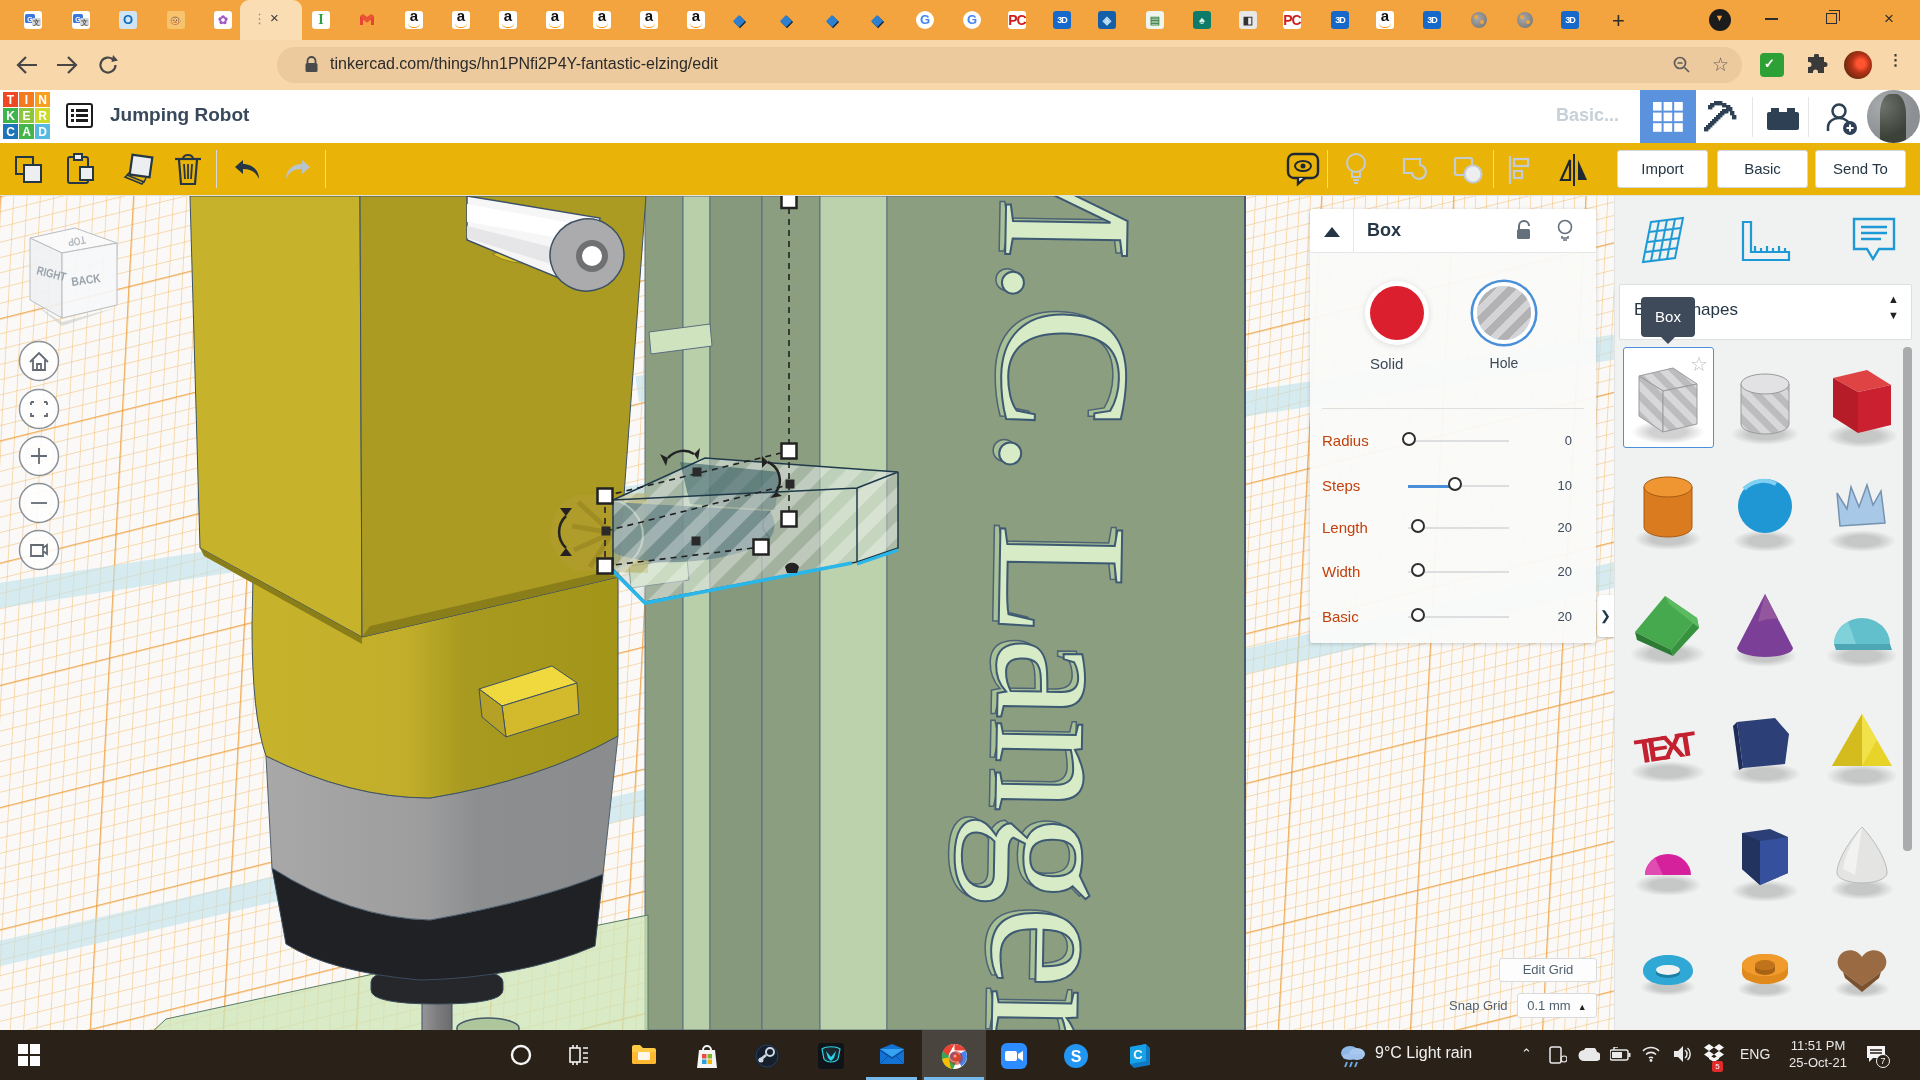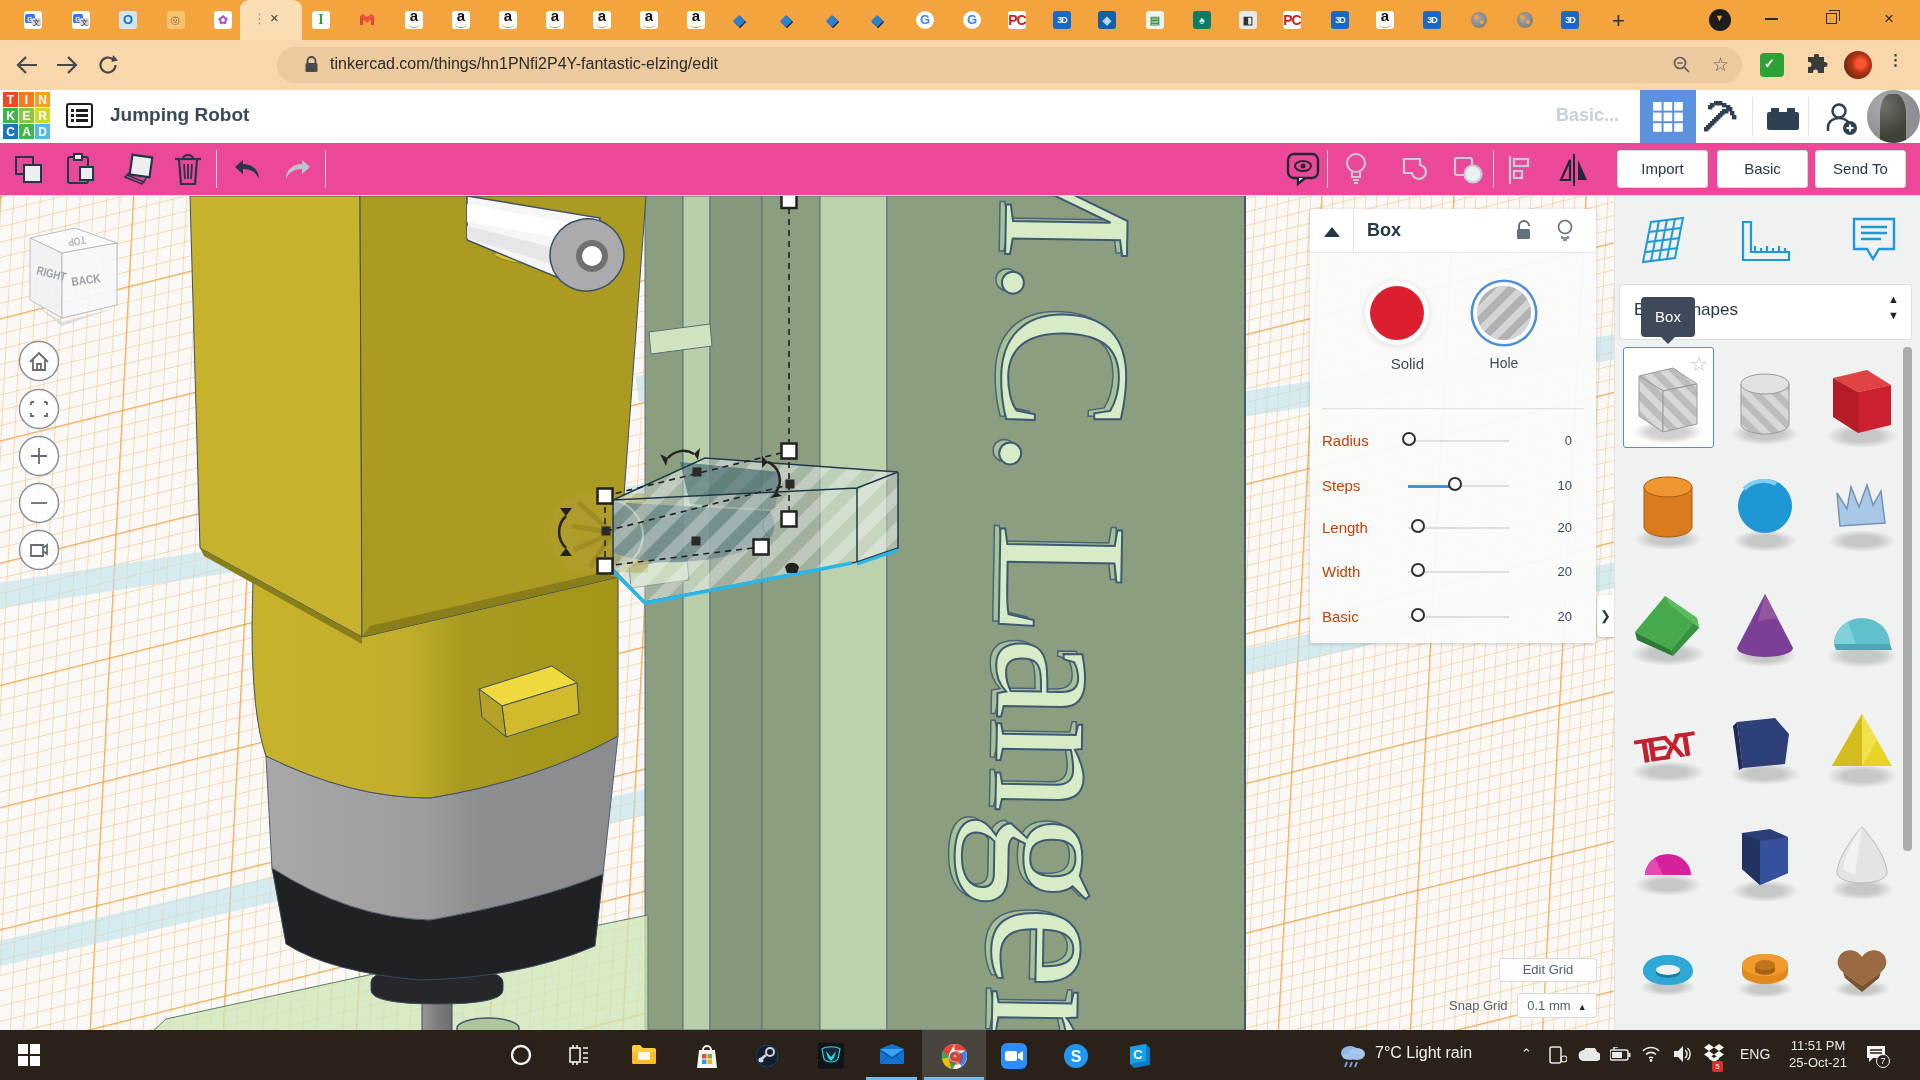--- a/index.html
+++ b/index.html
@@ -17,21 +17,21 @@
 .amz::after{content:"";position:absolute;left:3px;top:12px;width:12px;height:4px;border:1.5px solid #f79400;border-top:none;border-left:none;border-right:none;border-radius:0 0 8px 8px;}
 .dia{background:transparent;}
 .dia::before{content:"◆";position:absolute;left:0;top:0;width:18px;text-align:center;color:#2f7fd1;font-size:15px;text-shadow:1px 1px 0 #123;}
 .gg::before{content:"G";position:absolute;left:0;top:0;width:18px;height:18px;text-align:center;background:#fff;border-radius:50%;color:#4285f4;font-size:13px;font-weight:bold;}
 .pc{background:#fff;color:#d01e1e;font-size:14px;font-weight:bold;line-height:18px;letter-spacing:-1px;}
 .td{background:#1668c9;color:#fff;font-size:9px;font-weight:bold;line-height:18px;letter-spacing:-1px;}
 .gl::before{content:"";position:absolute;left:1px;top:1px;width:16px;height:16px;border-radius:50%;background:radial-gradient(circle at 40% 40%,#a9a9a9,#6e6e6e);}
 .gl::after{content:"";position:absolute;left:4px;top:4px;width:4px;height:4px;border-radius:50%;background:#f3a43e;box-shadow:6px 5px 0 #f3a43e;}
 
 #tkhead{left:0;top:90px;width:1920px;height:53px;background:#fff;}
-#toolbar{left:0;top:143px;width:1920px;height:53px;background:#ec4899;border-bottom:1px solid #e0e1e3;}
+#toolbar{left:0;top:143px;width:1920px;height:53px;background:#eab308;border-bottom:1px solid #e0e1e3;}
 .tsep{position:absolute;top:7px;width:1px;height:38px;background:#d7d9db;}
 .tbtn{position:absolute;top:7px;height:38px;background:#fff;border:1px solid #d6d9dc;border-radius:3px;color:#253746;font-size:15px;text-align:center;line-height:36px;}
 
 #rpanel{left:1614px;top:196px;width:306px;height:834px;background:#f0f1f1;border-left:1px solid #e2e3e3;}
 
 #boxpanel{left:1310px;top:209px;width:286px;height:434px;background:rgba(250,250,249,0.95);border-radius:3px;box-shadow:0 1px 4px rgba(0,0,0,0.18);}
 
 #taskbar{left:0;top:1030px;width:1920px;height:50px;background:#2a2118;}
 .tico{position:absolute;top:13px;width:24px;height:24px;}
 .trayt{color:#e9e9e9;font-size:13px;position:absolute;}
@@ -507,21 +507,21 @@
       </svg>
 <svg style="position:absolute;left:246px;top:10px;" width="18" height="24" viewBox="0 0 18 24">
         <g fill="none" stroke="#64707c" stroke-width="1.6">
           <circle cx="9" cy="8" r="6.5"></circle>
           <path d="M6,17 L6,19 L12,19 L12,17 M7,21 L11,21"></path>
         </g>
       </svg>
 
 <div style="position:absolute;left:60px;top:77px;width:54px;height:54px;border-radius:50%;background:#dc1f2e;box-shadow:0 0 0 5px #fff,0 1px 6px 5px rgba(0,0,0,0.12);"></div>
 <div style="position:absolute;left:167px;top:77px;width:54px;height:54px;border-radius:50%;background:repeating-linear-gradient(135deg,#d4d4d6 0 7px,#b2b2b4 7px 15px);box-shadow:0 0 0 4px #fff,0 0 0 6.5px #4a90d9;"></div>
-<span style="position:absolute;left:60px;top:146px;width:54px;text-align:right;font-size:15px;color:#3a4a5a;">Solid</span>
+<span style="position:absolute;left:60px;top:146px;width:54px;text-align:left;font-size:15px;color:#3a4a5a;">Solid</span>
 <span style="position:absolute;left:167px;top:146px;width:54px;text-align:center;font-size:14px;color:#3a4a5a;">Hole</span>
 <div style="position:absolute;left:12px;top:199px;width:262px;height:1px;background:#dddfe1;"></div>
 
 <div class="srow" style="top:223px;">
         <span class="slab">Radius</span>
         <div class="strack"></div>
         <div class="sknob" style="left:92px;"></div>
         <span class="sval">0</span>
       </div>
 <div class="srow" style="top:268px;">
@@ -752,21 +752,21 @@
           <path d="M3,4 L19,1 L19,18 L3,21 Z" fill="#17a2e8"></path>
           <text x="11" y="16" text-anchor="middle" font-size="13" font-weight="bold" fill="#fff" font-family="Liberation Sans">C</text>
         </svg></div>
 
 <svg style="position:absolute;left:1337px;top:13px;" width="30" height="26" viewBox="0 0 30 26">
         <ellipse cx="13" cy="10" rx="9" ry="7" fill="#8fb8e8"></ellipse>
         <ellipse cx="20" cy="11" rx="8" ry="6" fill="#a8c8ee"></ellipse>
         <rect x="6" y="11" width="20" height="5" rx="2.5" fill="#a0c2ec"></rect>
         <path d="M10,19 L8,24 M15,19 L13,24 M20,19 L18,24" stroke="#6fa8e0" stroke-width="2"></path>
       </svg>
-<span style="position:absolute;left:1375px;top:14px;font-size:16px;color:#f2f2f2;">7°C Light rain</span>
+<span style="position:absolute;left:1375px;top:14px;font-size:16px;color:#f2f2f2;">9°C Light rain</span>
 
 <span class="trayt" style="left:1521px;top:16px;font-size:13px;">⌃</span>
 <svg style="position:absolute;left:1548px;top:16px;" width="19" height="18" viewBox="0 0 19 18">
         <rect x="2" y="1" width="11" height="16" rx="2" fill="none" stroke="#e9e9e9" stroke-width="1.5"></rect>
         <circle cx="16" cy="13" r="3" fill="none" stroke="#e9e9e9" stroke-width="1.2"></circle>
       </svg>
 <svg style="position:absolute;left:1578px;top:18px;" width="22" height="14" viewBox="0 0 22 14">
         <path d="M6,13 a5.5,5.5 0 0 1 0,-11 a7,7 0 0 1 13,2 a4.5,4.5 0 0 1 -1,9 Z" fill="#e9e9e9"></path>
       </svg>
 <svg style="position:absolute;left:1610px;top:17px;" width="22" height="15" viewBox="0 0 22 15">

